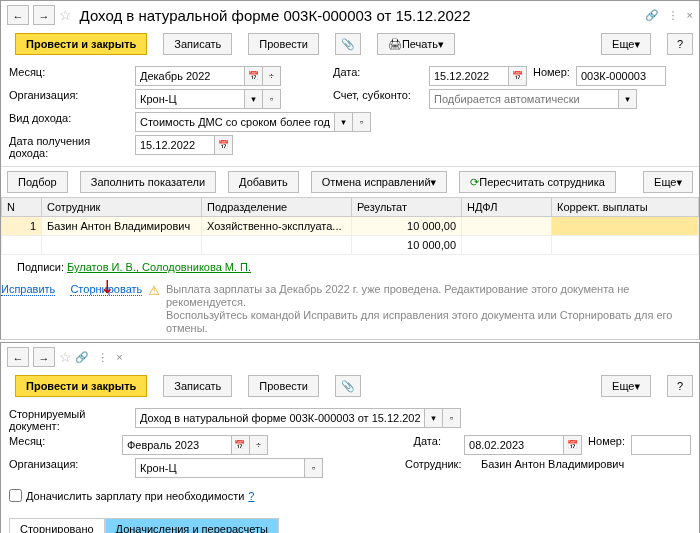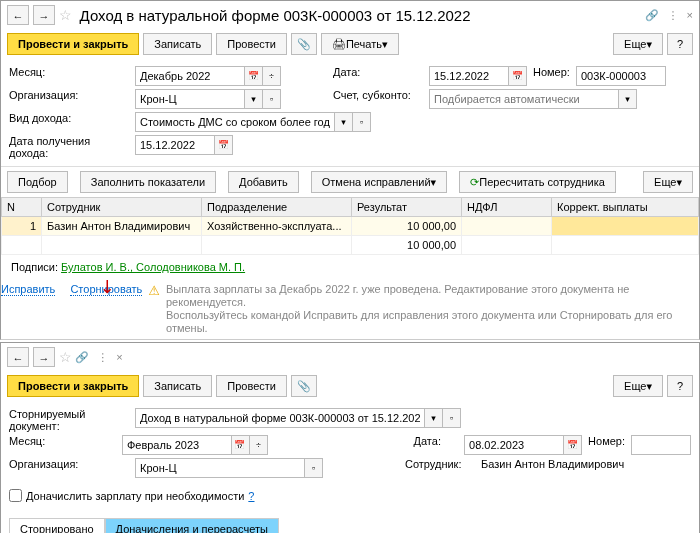--- a/index.html
+++ b/index.html
@@ -4,21 +4,21 @@
 <style>
 * { box-sizing: border-box; margin: 0; padding: 0; font-family: Arial, sans-serif; font-size: 11px; }
 body { background: #fff; width: 700px; height: 533px; overflow: hidden; }
 .window { border: 1px solid #999; background: #fff; }
 .win-top { border-bottom: 1px solid #ccc; }
 .titlebar { display: flex; align-items: center; padding: 4px 6px; gap: 4px; }
 .nav-btn { width: 22px; height: 20px; border: 1px solid #bbb; background: #f5f5f5; display: flex; align-items: center; justify-content: center; cursor: pointer; }
 .star { color: #bbb; font-size: 14px; }
 .title { font-size: 15px; font-weight: normal; flex: 1; margin-left: 4px; }
 .title-icons { display: flex; gap: 8px; color: #888; }
-.toolbar { display: flex; align-items: center; padding: 4px 6px; gap: 4px; }
+.toolbar { display: flex; align-items: center; padding: 4px 6px; gap: 16px; margin-left: 8px; }
 .btn { border: 1px solid #bbb; background: #f5f5f5; padding: 3px 10px; cursor: pointer; height: 22px; display: flex; align-items: center; }
 .btn-yellow { background: #ffdd44; border-color: #d4a800; font-weight: bold; }
 .icon-btn { width: 26px; justify-content: center; padding: 3px 0; }
 .spacer { flex: 1; }
 .form-area { padding: 4px 8px; }
 .form-row { display: flex; align-items: flex-start; margin: 3px 0; gap: 6px; }
 .label { width: 120px; }
 .input-wrap { display: flex; align-items: center; }
 .input { border: 1px solid #bbb; padding: 2px 4px; height: 20px; background: #fff; }
 .input-btn { width: 18px; height: 20px; border: 1px solid #bbb; border-left: none; background: #f5f5f5; display: flex; align-items: center; justify-content: center; font-size: 9px; cursor: pointer; }
@@ -151,21 +151,21 @@
     <tr class="total-row">
           <td></td>
           <td></td>
           <td></td>
           <td class="right">10 000,00</td>
           <td></td>
           <td></td>
         </tr>
   </tbody>
     </table>
-  <div style="padding:6px 10px">
+  <div style="padding:6px 16px">
     <span>Подписи:</span>
     <span class="link-green">Булатов И. В., Солодовникова М. П.</span>
   </div>
   <div class="warn-bar">
     <span class="link-dotted">Исправить</span>&nbsp;
     <span class="link-dotted">Сторнировать</span>
     <span class="warn-icon">⚠</span>
     <div class="warn-text">
       <div>Выплата зарплаты за Декабрь 2022 г. уже проведена. Редактирование этого документа не рекомендуется.</div>
       <div>Воспользуйтесь командой Исправить для исправления этого документа или Сторнировать для его отмены.</div>

